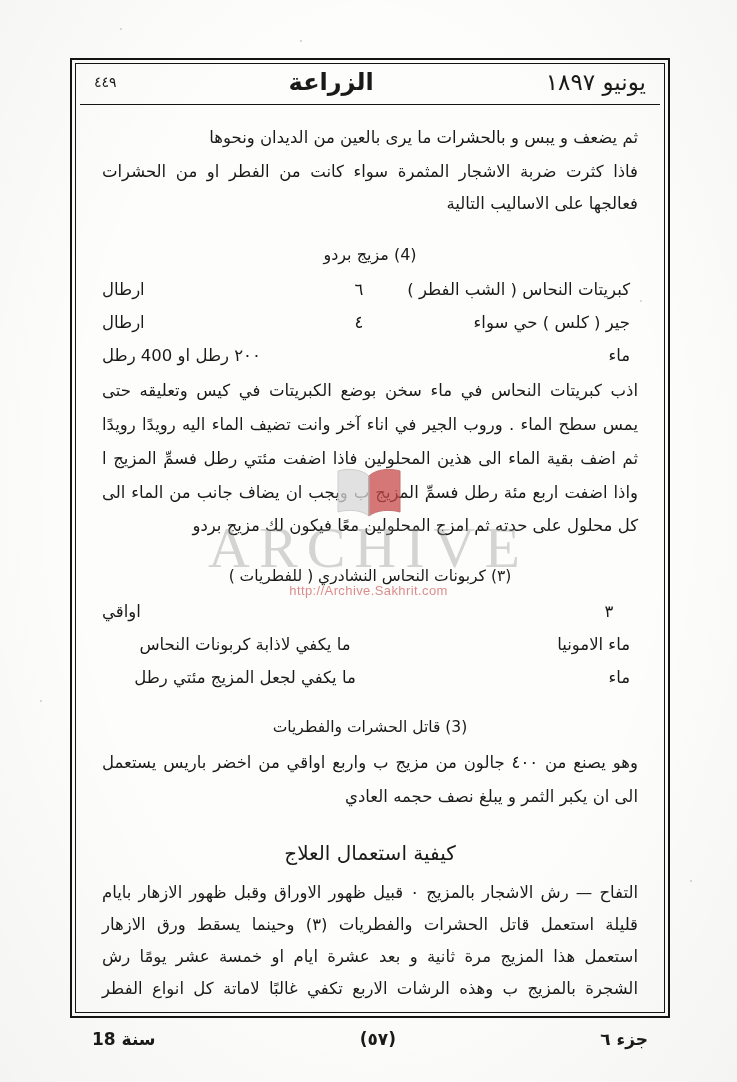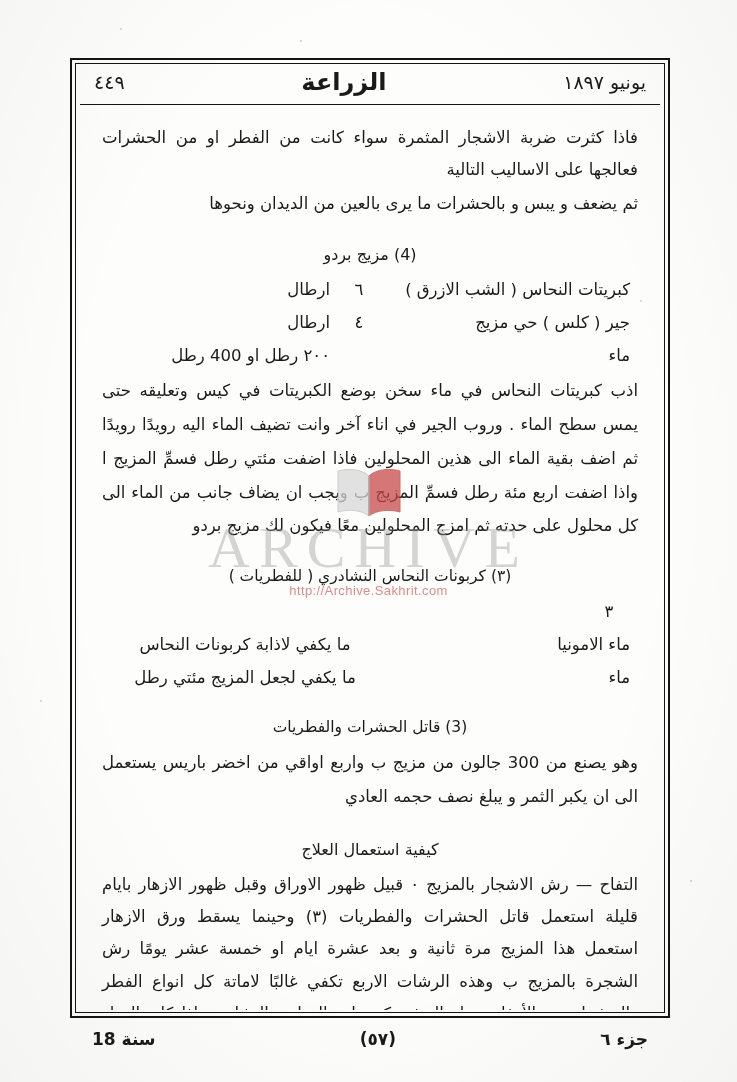--- a/index.html
+++ b/index.html
@@ -56,23 +56,23 @@
     top: 0;
     height: 44px;
     display: flex;
     align-items: center;
     justify-content: space-between;
     padding: 0 22px;
     box-sizing: border-box;
     font-size: 19px;
     letter-spacing: 0.5px;
   }
-  .header .hdr-right { font-size: 19px; }
+  .header .hdr-right { font-size: 23px; }
   .header .hdr-center { font-size: 24px; font-weight: bold; }
-  .header .hdr-left { font-size: 19px; }
+  .header .hdr-left { font-size: 14px; }
   .header-rule {
     position: absolute;
     left: 8px; right: 8px;
     top: 44px;
     height: 1px;
     background: #141414;
   }
 
   
   .content {
@@ -119,32 +119,32 @@
     width: 250px;
     text-align: right;
     padding-right: 8px;
     box-sizing: border-box;
   }
   .recipe-row .r-qty {
     width: 58px;
     text-align: center;
   }
   .recipe-row .r-unit {
-    text-align: right;
+    text-align: left;
     flex: 1;
   }
   .recipe-row .r-full {
     flex: 1;
     text-align: center;
   }
 
   .sec-head {
     text-align: center;
     margin: 12px 0 4px;
-    font-size: 16px;
+    font-size: 20px;
   }
 
   .gap-s { height: 6px; }
 
   
   .footer {
     position: absolute;
     left: 70px;
     right: 67px;
     top: 1026px;
@@ -219,69 +219,70 @@
 
     <div class="header">
       <span class="hdr-right">يونيو ١٨٩٧</span>
       <span class="hdr-center">الزراعة</span>
       <span class="hdr-left">٤٤٩</span>
     </div>
     <div class="header-rule"></div>
 
     <div class="content">
 
+      <p class="para">ثم يضعف و يبس و بالحشرات ما يرى بالعين من الديدان ونحوها</p>
       <p class="para">فاذا كثرت ضربة الاشجار المثمرة سواء كانت من الفطر او من الحشرات فعالجها على الاساليب التالية</p>
-      <p class="para">ثم يضعف و يبس و بالحشرات ما يرى بالعين من الديدان ونحوها</p>
 
       <div class="gap-s"></div>
 
       <div class="centered">(4) مزيج بردو</div>
 
       <div class="recipe">
         <div class="recipe-row">
-          <span class="r-name">كبريتات النحاس ( الشب الازرق )</span>
+          <span class="r-name">كبريتات النحاس ( الشب الفطر )</span>
           <span class="r-qty">٦</span>
           <span class="r-unit">ارطال</span>
         </div>
         <div class="recipe-row">
-          <span class="r-name">جير ( كلس ) حي مزيج</span>
+          <span class="r-name">جير ( كلس ) حي سواء</span>
           <span class="r-qty">٤</span>
           <span class="r-unit">ارطال</span>
         </div>
         <div class="recipe-row">
           <span class="r-name">ماء</span>
           <span class="r-qty"></span>
           <span class="r-unit">٢٠٠ رطل او 400 رطل</span>
         </div>
       </div>
 
       <p class="para loose">اذب كبريتات النحاس في ماء سخن بوضع الكبريتات في كيس وتعليقه حتى يمس سطح الماء . وروب الجير في اناء آخر وانت تضيف الماء اليه رويدًا رويدًا ثم اضف بقية الماء الى هذين المحلولين فاذا اضفت مئتي رطل فسمِّ المزيج ا واذا اضفت اربع مئة رطل فسمِّ المزيج ب ويجب ان يضاف جانب من الماء الى كل محلول على حدته ثم امزج المحلولين معًا فيكون لك مزيج بردو</p>
 
       <div class="gap-s"></div>
 
       <div class="centered sm">(٣) كربونات النحاس النشادري ( للفطريات )</div>
 
       <div class="recipe">
         <div class="recipe-row">
           <span class="r-qty">٣</span>
+          <span class="r-unit">اواقي</span>
         </div>
         <div class="recipe-row">
           <span class="r-name">ماء الامونيا</span>
           <span class="r-full">ما يكفي لاذابة كربونات النحاس</span>
         </div>
         <div class="recipe-row">
           <span class="r-name">ماء</span>
           <span class="r-full">ما يكفي لجعل المزيج مئتي رطل</span>
         </div>
       </div>
 
       <div class="gap-s"></div>
 
       <div class="centered sm">(3) قاتل الحشرات والفطريات</div>
-      <p class="para loose">وهو يصنع من 300 جالون من مزيج ب واربع اواقي من اخضر باريس يستعمل الى ان يكبر الثمر و يبلغ نصف حجمه العادي</p>
+      <p class="para loose">وهو يصنع من ٤٠٠ جالون من مزيج ب واربع اواقي من اخضر باريس يستعمل الى ان يكبر الثمر و يبلغ نصف حجمه العادي</p>
 
       <div class="gap-s"></div>
 
       <div class="sec-head">كيفية استعمال العلاج</div>
 
       <p class="para">التفاح — رش الاشجار بالمزيج ٠ قبيل ظهور الاوراق وقبل ظهور الازهار بايام قليلة استعمل قاتل الحشرات والفطريات (٣) وحينما يسقط ورق الازهار استعمل هذا المزيج مرة ثانية و بعد عشرة ايام او خمسة عشر يومًا رش الشجرة بالمزيج ب وهذه الرشات الاربع تكفي غالبًا لاماتة كل انواع الفطر والحشرات . والأ فاستعمل الرش بكربونات النحاس النشادري اذا كان الهواء حارًا رطبًا وذلك حينما يكبر الثمر ويكاد يبلغ لقتل الديدان التي تتلف الاثمار والفطريات التي تصيب الاغصان والاوراق</p>
 
     </div>
   </div>
 

